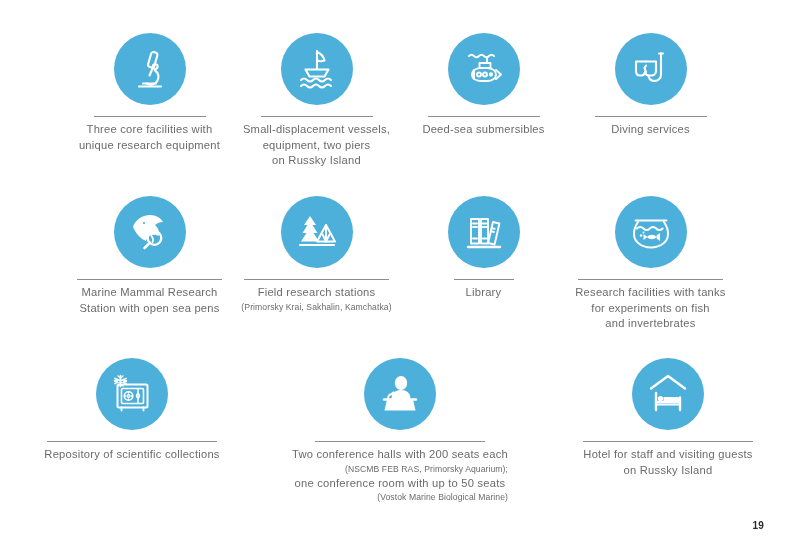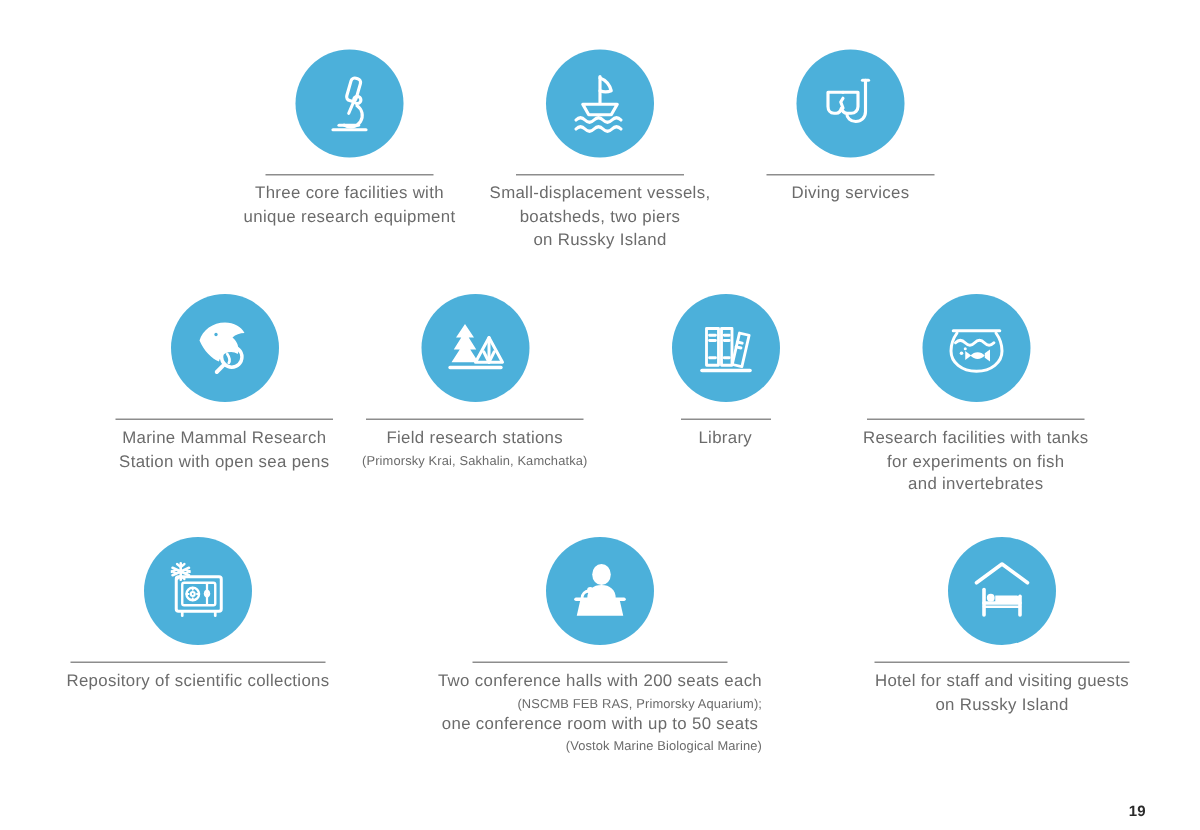--- a/index.html
+++ b/index.html
@@ -81,21 +81,21 @@
     font-size: 8.6px;
     line-height: 13px;
     letter-spacing: 0.01em;
     text-align: right;
   }
   .caption .inline-sub { font-size: 8.6px; }
 
   .page-number {
     position: absolute;
     right: 36px;
-    bottom: 6px;
+    bottom: 22px;
     font-size: 10px;
     font-weight: bold;
     color: #2a2a2a;
     letter-spacing: 0.02em;
   }
 </style>
 </head>
 <body>
 
 <div class="page">
@@ -126,25 +126,44 @@
           <path d="M22 4 v18"></path>
           <path d="M22 5 c4 1.5 6.5 4.5 7.5 8.5 c-2.5 1 -5 1 -7.5 0"></path>
           <path d="M10.5 22.5 h23 l-4 7 h-15 z"></path>
           <path d="M6 33 q3-3 6 0 t6 0 t6 0 t6 0 t6 0"></path>
           <path d="M6 39 q3-3 6 0 t6 0 t6 0 t6 0 t6 0"></path>
         </svg>
       </div>
       <div class="divider"></div>
       <div class="caption">
         <span class="line">Small-displacement vessels,</span>
-        <span class="line">boatsheds, two piers</span>
+        <span class="line">equipment, two piers</span>
         <span class="line">on Russky Island</span>
       </div>
     </div>
 
+    <div class="cell">
+      <div class="icon-badge">
+        <svg width="44" height="44" viewBox="0 0 44 44" fill="none" stroke="#ffffff" stroke-width="1.9" stroke-linecap="round" stroke-linejoin="round">
+          <path d="M7 9 q2.5-2.5 5 0 t5 0 t5 0 t5 0 t5 0"></path>
+          <path d="M25 10 v6"></path>
+          <rect x="17.5" y="16" width="11" height="5"></rect>
+          <path d="M10 27.5 c0-4 4-6.5 10-6.5 h5 c5 0 9 2.5 9 6.5 c0 4 -4 6.5 -9 6.5 h-5 c-6 0 -10 -2.5 -10 -6.5 z"></path>
+          <path d="M34 23 l5 4.5 l-5 4.5"></path>
+          <circle cx="17" cy="27.5" r="2"></circle>
+          <circle cx="23" cy="27.5" r="2"></circle>
+          <circle cx="29" cy="27.5" r="1.2" fill="#ffffff"></circle>
+          <path d="M12 23 v9"></path>
+        </svg>
+      </div>
+      <div class="divider"></div>
+      <div class="caption">
+        <span class="line">Deed-sea submersibles</span>
+      </div>
+    </div>
 
     <div class="cell">
       <div class="icon-badge">
         <svg width="44" height="44" viewBox="0 0 44 44" fill="none" stroke="#ffffff" stroke-width="2.1" stroke-linecap="round" stroke-linejoin="round">
           <path d="M7 14.5 h20 v9.5 c0 2.5 -2 4.5 -4.5 4.5 h-3 c-2 0 -3 -1.5 -3.5 -3.5 c-0.5 2 -1.5 3.5 -3.5 3.5 h-1.5 c-2.5 0 -4 -2 -4 -4.5 z"></path>
           <path d="M17 14.5 v0"></path>
           <path d="M17 25 l-1.5 -4 l1.5 -2.5"></path>
           <path d="M32 6.5 v21 c0 4 -3 6.5 -6.5 6.5 c-3.5 0 -6 -2.5 -6 -5.5"></path>
           <path d="M30 6.5 h4"></path>
         </svg>

